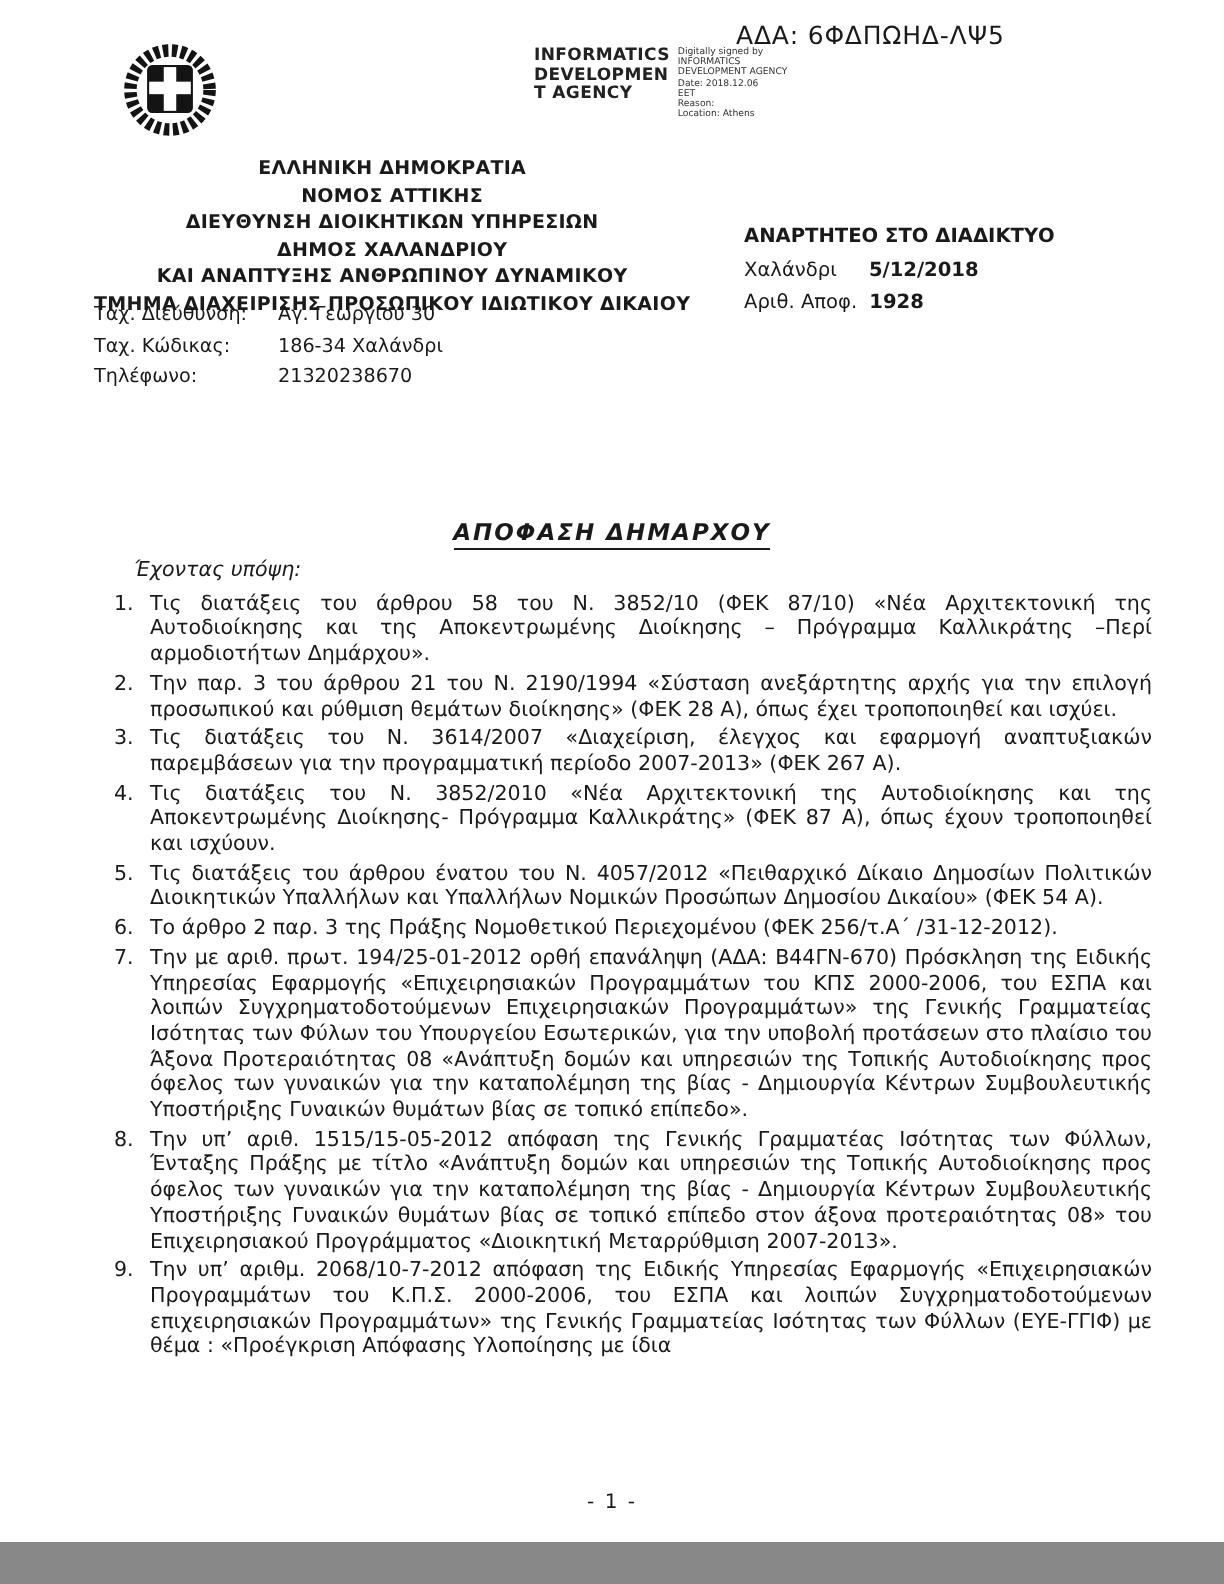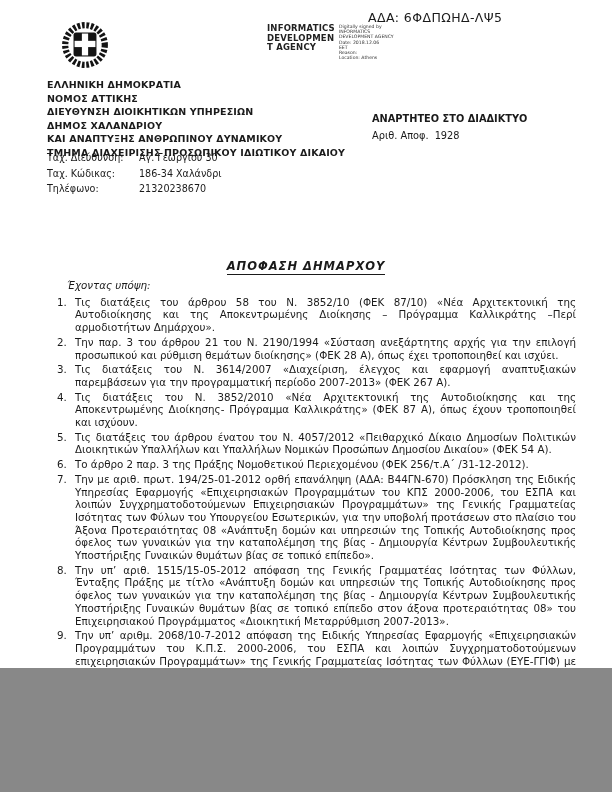--- a/index.html
+++ b/index.html
@@ -1,33 +1,33 @@
 <!DOCTYPE html>
 <html><head>
 <meta charset="utf-8">
 <style>
   html,body{margin:0;padding:0;background:#888;}
   .page{
-    position:relative;width:612px;height:668px;margin:0 auto;
+    position:relative;width:612px;height:771px;margin:0 auto;
     background:#ffffff;color:#1a1a1a;overflow:hidden;
     font-family:"DejaVu Sans","Liberation Sans",sans-serif;
   }
   
   .ada{position:absolute;left:368px;top:10px;font-size:12.5px;letter-spacing:.4px;white-space:nowrap;}
   .stamp{position:absolute;left:267px;top:24px;display:flex;gap:4px;}
   .stamp-big{font-size:8.5px;font-weight:600;line-height:9.5px;letter-spacing:.2px;color:#222;white-space:nowrap;}
   .stamp-small{font-size:4.6px;line-height:5.2px;color:#333;white-space:nowrap;}
   .emblem{position:absolute;left:60px;top:20px;width:50px;height:50px;}
   
-  .org{position:absolute;left:47px;top:78px;font-size:9.5px;font-weight:700;line-height:13.5px;letter-spacing:.15px;white-space:nowrap;}
+  .org{position:absolute;left:47px;top:78px;font-size:9.5px;font-weight:700;line-height:13.5px;letter-spacing:.15px;white-space:nowrap;text-align:center;}
   
   .rhead{position:absolute;left:372px;top:71px;font-size:9.8px;line-height:16.5px;white-space:nowrap;margin-top:40px;}
   .rhead .bold{font-weight:700;}
   .rhead .date{margin-left:16px;font-weight:700;}
-  .rhead .num{margin-left:6px;font-weight:400;}
+  .rhead .num{margin-left:6px;font-weight:700;}
   
   .contact{position:absolute;left:47px;top:150px;font-size:9.6px;line-height:15.6px;}
   .crow{display:flex;white-space:nowrap;}
   .clabel{width:92px;flex:none;}
   
   .title-wrap{position:absolute;left:0;top:255px;width:612px;text-align:center;}
   .title{font-size:11.5px;font-weight:700;letter-spacing:1px;border-bottom:1.4px solid #1a1a1a;padding-bottom:1px;font-style:italic;}
   
   .content{position:absolute;left:47px;top:279px;width:529px;font-size:10.3px;line-height:12.7px;}
   .intro{font-style:italic;margin:0 0 4px 20px;}
@@ -72,20 +72,23 @@
     <div>ΕΛΛΗΝΙΚΗ ΔΗΜΟΚΡΑΤΙΑ</div>
     <div>ΝΟΜΟΣ ΑΤΤΙΚΗΣ</div>
     <div>ΔΙΕΥΘΥΝΣΗ ΔΙΟΙΚΗΤΙΚΩΝ ΥΠΗΡΕΣΙΩΝ</div>
     <div>ΔΗΜΟΣ ΧΑΛΑΝΔΡΙΟΥ</div>
     <div>ΚΑΙ ΑΝΑΠΤΥΞΗΣ ΑΝΘΡΩΠΙΝΟΥ ΔΥΝΑΜΙΚΟΥ</div>
     <div>ΤΜΗΜΑ ΔΙΑΧΕΙΡΙΣΗΣ ΠΡΟΣΩΠΙΚΟΥ ΙΔΙΩΤΙΚΟΥ ΔΙΚΑΙΟΥ</div>
   </div>
 
   <div class="rhead">
     <div class="bold">ΑΝΑΡΤΗΤΕΟ ΣΤΟ ΔΙΑΔΙΚΤΥΟ</div>
+    <div>
+      <span>Χαλάνδρι</span><span class="date">5/12/2018</span>
+    </div>
     <div>
       <span>Αριθ. Αποφ.</span><span class="num">1928</span>
     </div>
   </div>
 
   <div class="contact">
     <div class="crow">
       <span class="clabel">Ταχ. Διεύθυνση:</span>
       <span>Αγ. Γεωργίου 30</span>
     </div>

